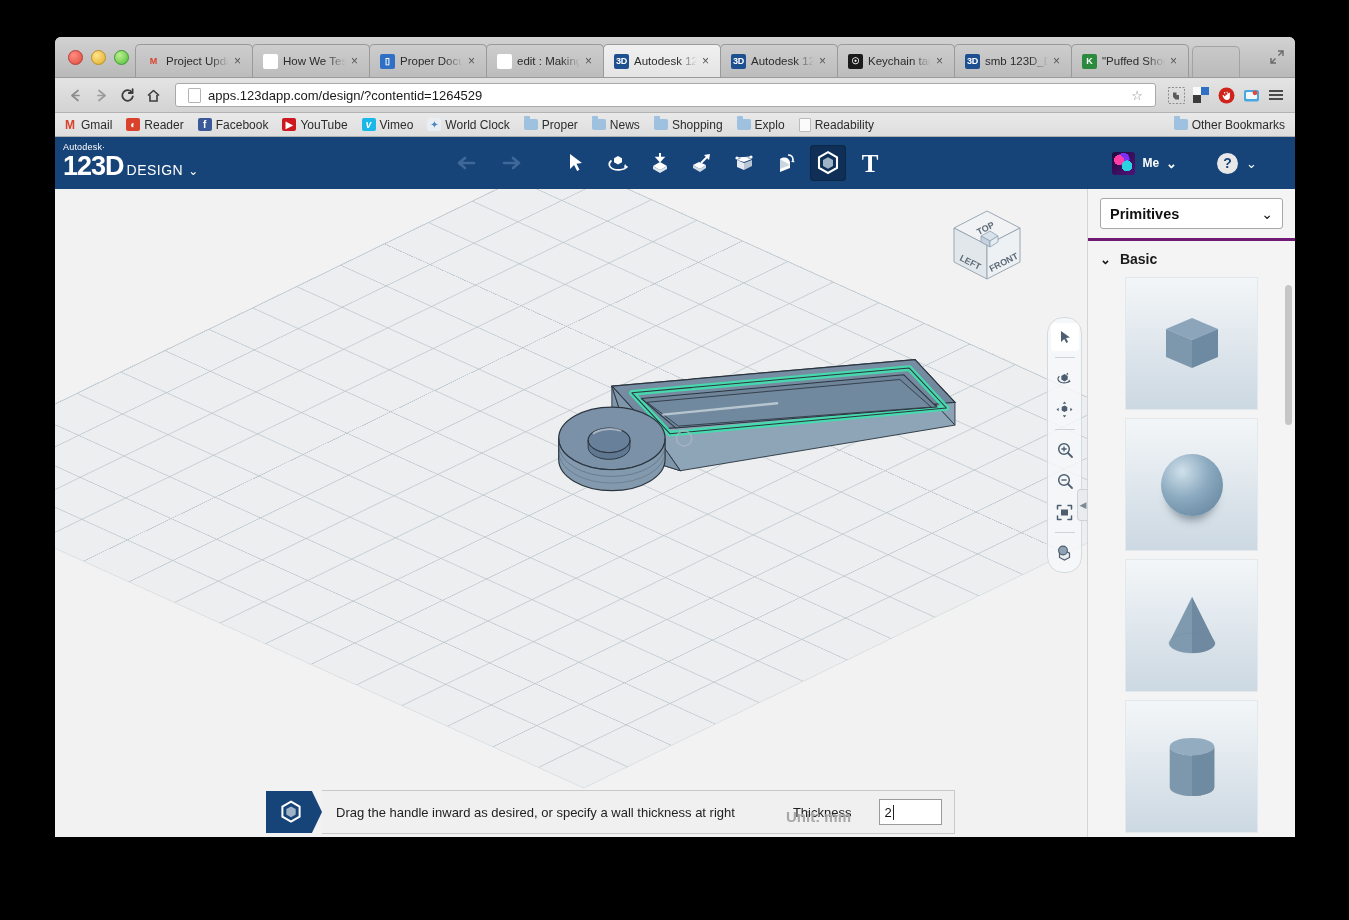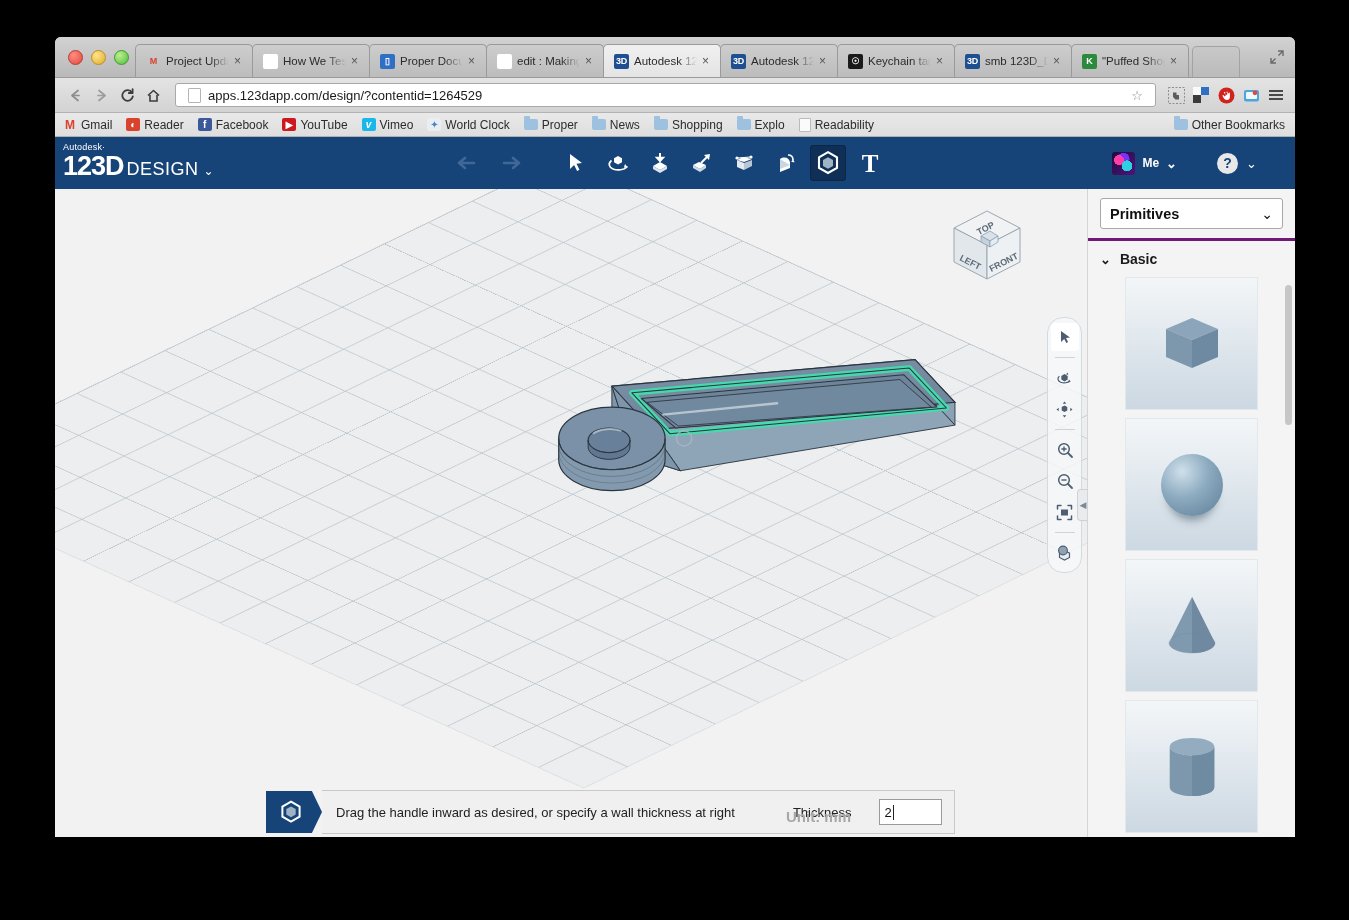--- a/index.html
+++ b/index.html
@@ -106,21 +106,21 @@
   
   .app { position: relative; height: 720px; background: #f2f2f2; }
 
   .appbar {
     position: relative; height: 52px; background: #174478;
     display: flex; align-items: center;
   }
   .logo { position: absolute; left: 8px; top: 6px; color: #fff; line-height: 1; }
   .logo .autodesk { font-size: 9px; letter-spacing: 0.2px; display: block; margin-bottom: 1px; }
   .logo .l123d { font-size: 27px; font-weight: bold; letter-spacing: -1px; }
-  .logo .ldesign { font-size: 18px; letter-spacing: 0.5px; margin-left: 3px; }
+  .logo .ldesign { font-size: 14px; letter-spacing: 0.5px; margin-left: 3px; }
   .logo .lcaret { font-size: 12px; margin-left: 5px; }
 
   .tools { position: absolute; left: 395px; top: 0; height: 52px; display: flex; align-items: center; gap: 6px; }
   .tbtn { width: 36px; height: 36px; border-radius: 4px; display: flex; align-items: center; justify-content: center; }
   .tbtn.active { background: #0f2f56; box-shadow: inset 0 0 0 1px #0b2746; }
   .tgap { width: 18px; }
 
   .account { position: absolute; right: 118px; top: 0; height: 52px; display: flex; align-items: center; gap: 7px; color: #fff; font-size: 12px; font-weight: bold; }
   .avatar { width: 23px; height: 23px; border-radius: 3px;
             background:

